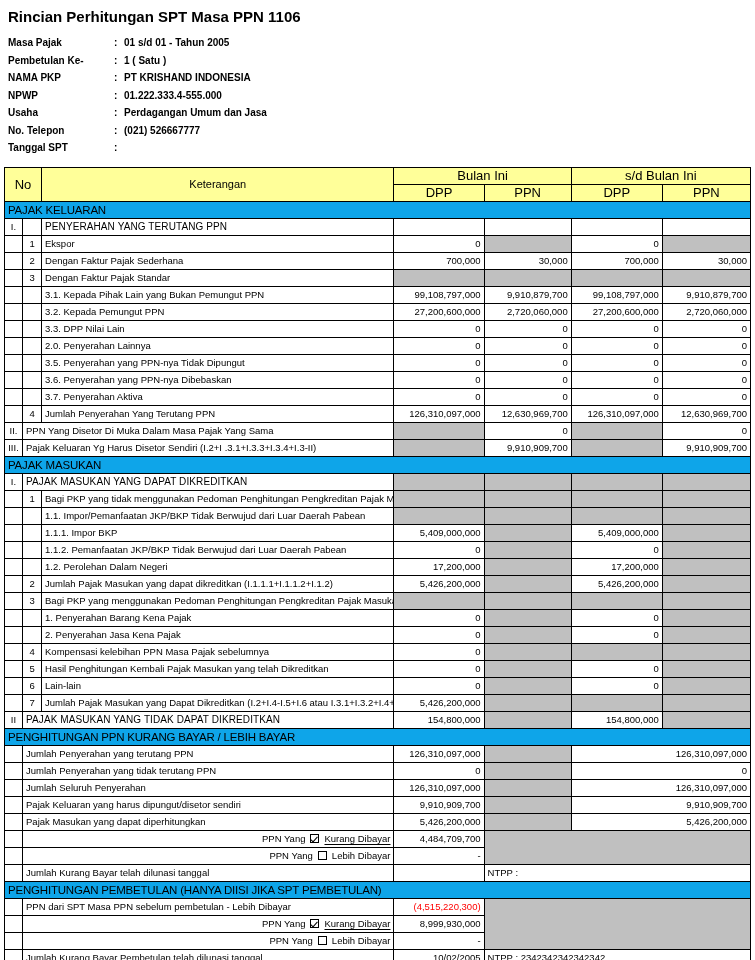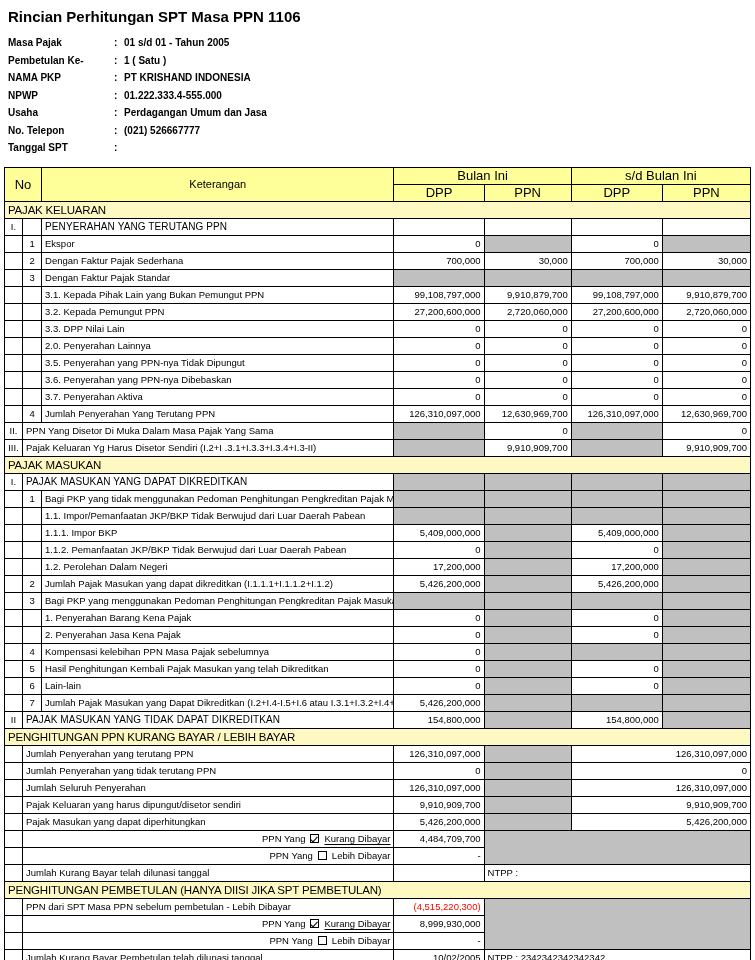--- a/index.html
+++ b/index.html
@@ -38,21 +38,21 @@
   col.c-txt{width:352px;}
   col.c-d1{width:90px;}
   col.c-p1{width:87px;}
   col.c-d2{width:91px;}
   col.c-p2{width:88px;}
 
   .hdr{background:#FFFF99;text-align:center;font-weight:bold;font-size:13px;}
   .hdr.no{font-size:13px;}
   .hdr.ket{font-size:11px;}
   .sect{
-    background:#fef9c3;font-weight:bold;font-size:11.5px;
+    background:#0ea5e9;font-weight:bold;font-size:11.5px;
     letter-spacing:-0.2px;height:17px;
   }
   .gray{background:#C0C0C0;}
   .num{text-align:right;}
   .rom{text-align:center;}
   .nnum{text-align:center;}
   .red{color:#FF0000;}
   .caps{font-size:10px;letter-spacing:0.1px;}
   .ind{padding-left:5px;}
   .ind2{padding-left:5px;}

